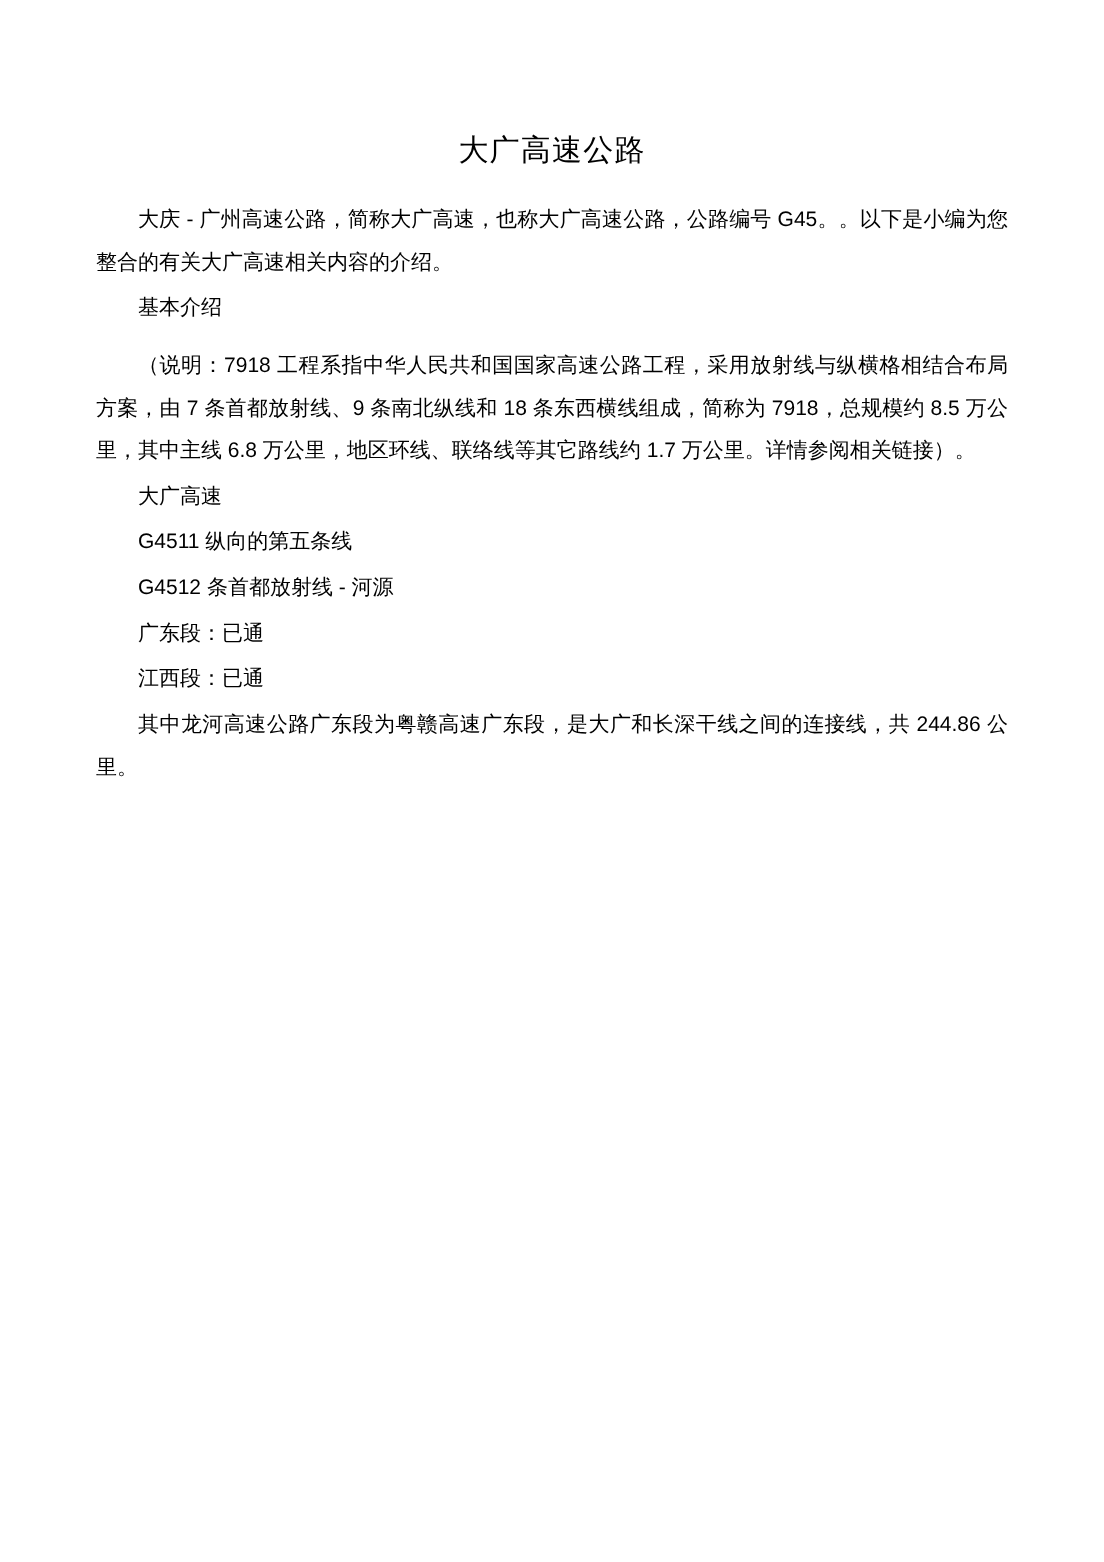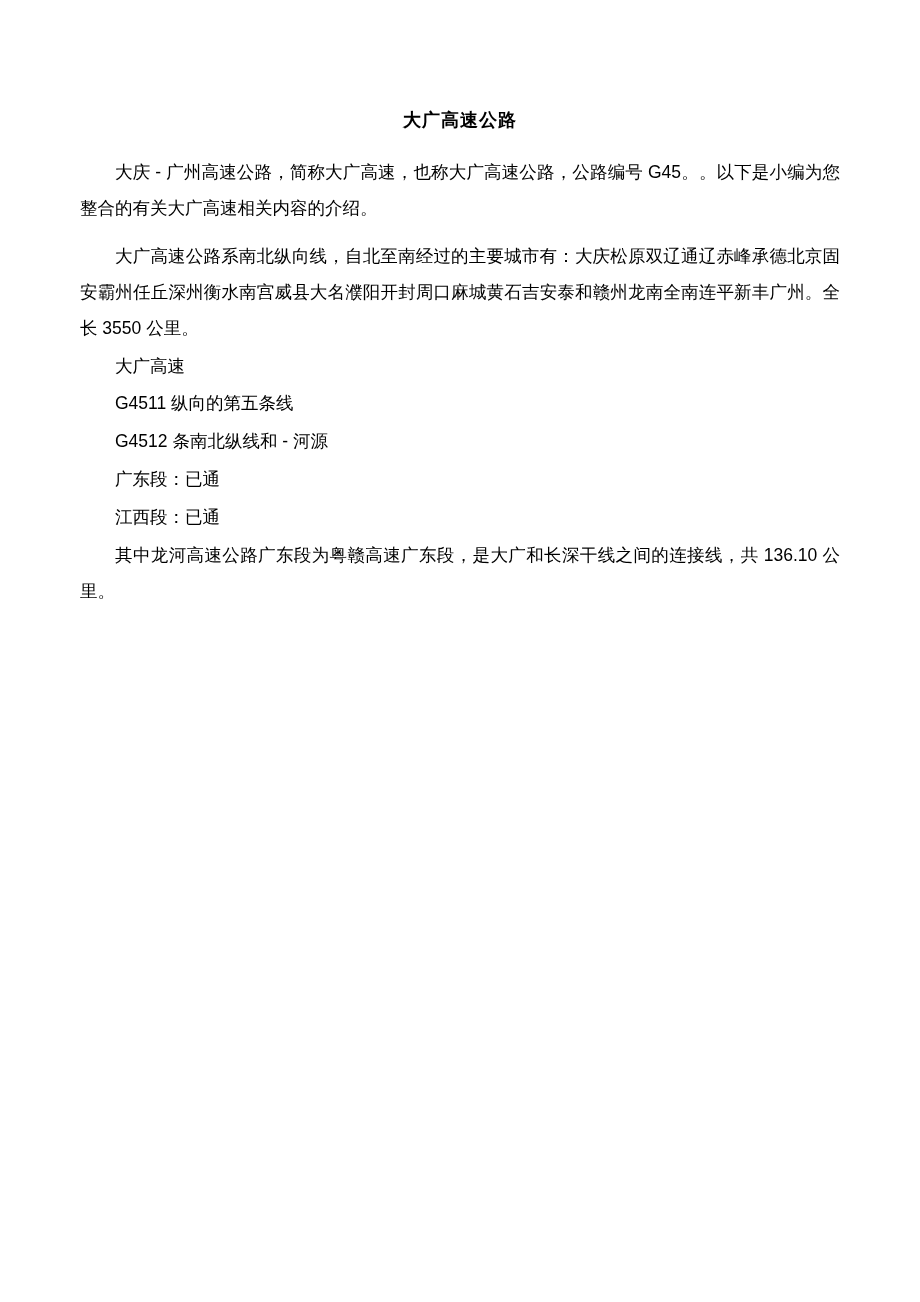--- a/index.html
+++ b/index.html
@@ -17,22 +17,22 @@
   .page {
     position: relative;
     width: 920px;
     height: 1302px;
     box-sizing: border-box;
     padding: 0 80px;
     overflow: hidden;
   }
   .doc-title {
     text-align: center;
-    font-size: 18px;
-    font-weight: bold;
+    font-size: 25px;
+    font-weight: normal;
     letter-spacing: 1px;
     margin: 0;
     padding-top: 108px;
     padding-bottom: 22px;
     line-height: 1.4;
   }
   .para {
     font-size: 17.5px;
     line-height: 2.05;
     margin: 0 0 2px 0;
@@ -47,31 +47,32 @@
 </style>
 </head>
 <body>
 
 <div class="page">
 
   <h1 class="doc-title">大广高速公路</h1>
 
   <p class="para">大庆 - 广州高速公路，简称大广高速，也称大广高速公路，公路编号 G45。。以下是小编为您整合的有关大广高速相关内容的介绍。</p>
 
+  <p class="para">基本介绍</p>
 
 
+  <p class="para spaced">（说明：7918 工程系指中华人民共和国国家高速公路工程，采用放射线与纵横格相结合布局方案，由 7 条首都放射线、9 条南北纵线和 18 条东西横线组成，简称为 7918，总规模约 8.5 万公里，其中主线 6.8 万公里，地区环线、联络线等其它路线约 1.7 万公里。详情参阅相关链接）。</p>
 
-  <p class="para spaced">大广高速公路系南北纵向线，自北至南经过的主要城市有：大庆松原双辽通辽赤峰承德北京固安霸州任丘深州衡水南宫威县大名濮阳开封周口麻城黄石吉安泰和赣州龙南全南连平新丰广州。全长 3550 公里。</p>
 
   <p class="para">大广高速</p>
 
   <p class="para">G4511 纵向的第五条线</p>
 
-  <p class="para">G4512 条南北纵线和 - 河源</p>
+  <p class="para">G4512 条首都放射线 - 河源</p>
 
   <p class="para">广东段：已通</p>
 
   <p class="para">江西段：已通</p>
 
 
-  <p class="para">其中龙河高速公路广东段为粤赣高速广东段，是大广和长深干线之间的连接线，共 136.10 公里。</p>
+  <p class="para">其中龙河高速公路广东段为粤赣高速广东段，是大广和长深干线之间的连接线，共 244.86 公里。</p>
 
 </div>
 
 </body></html>

